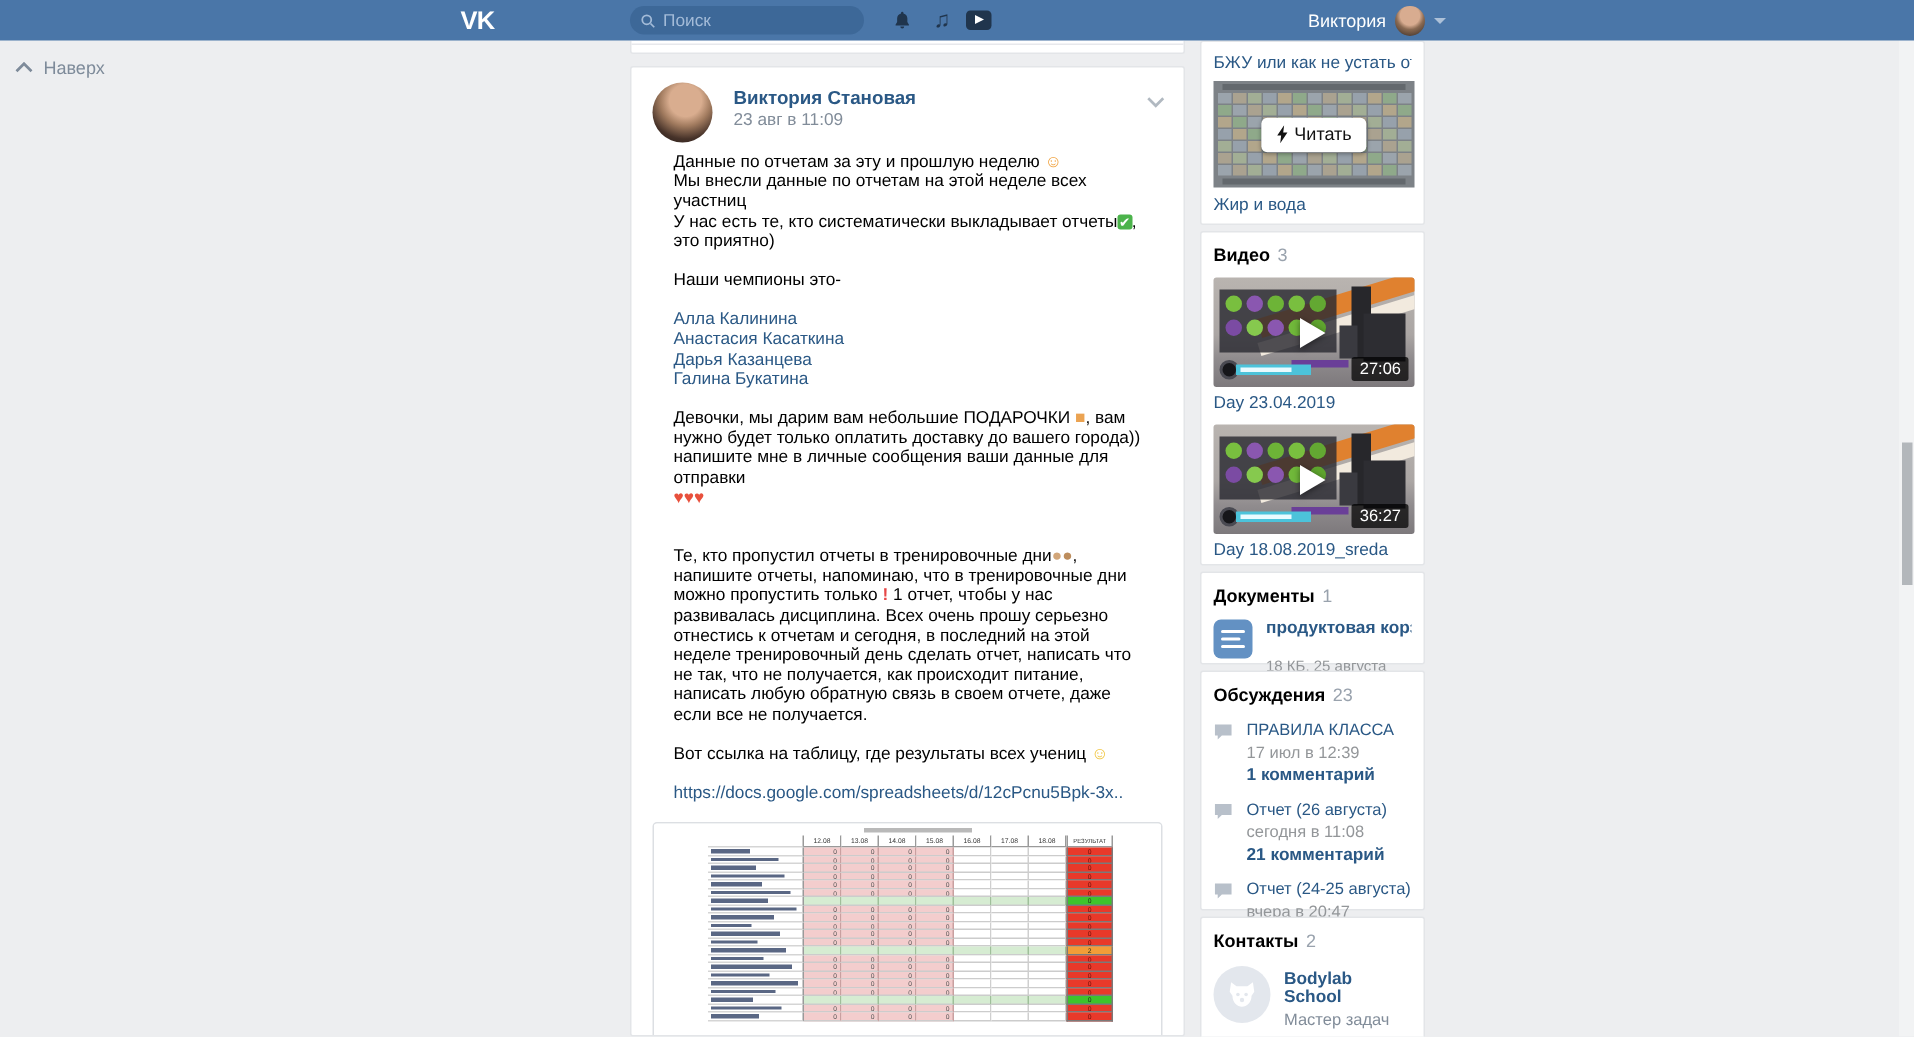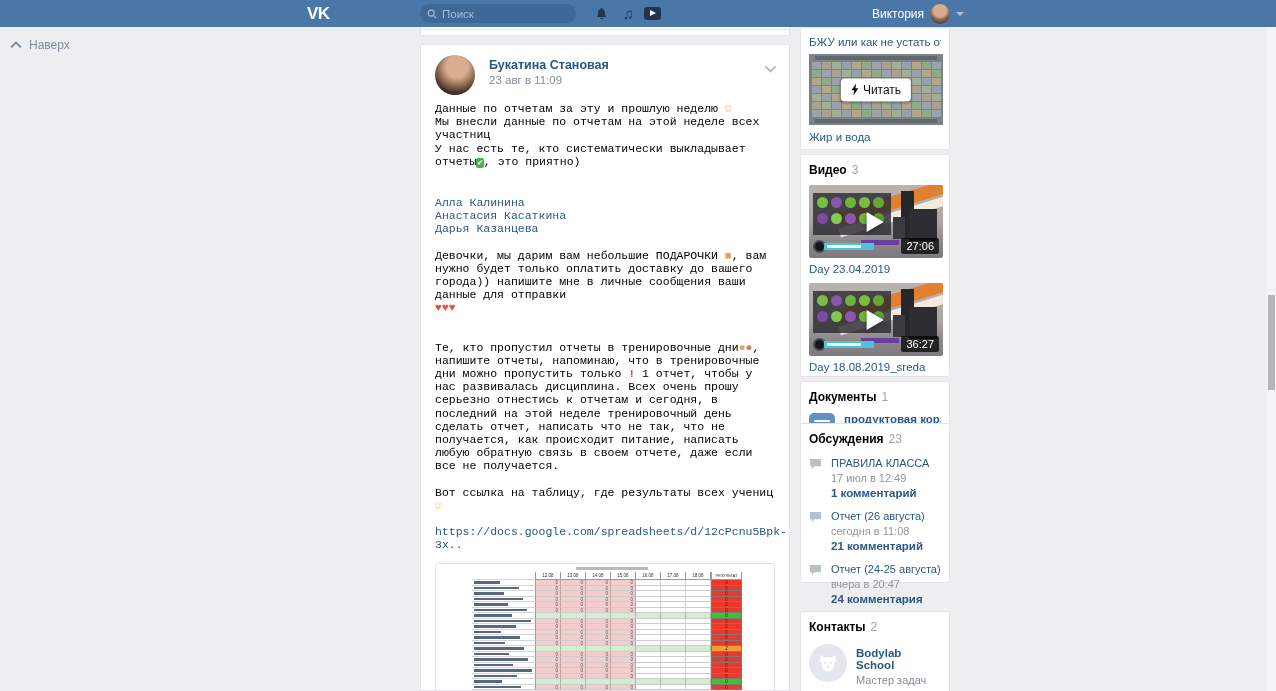--- a/index.html
+++ b/index.html
@@ -48,21 +48,21 @@
 
   .post-card { position:absolute; left:420px; top:44px; width:370px; height:647px; background:#fff;
                border:1px solid #e3e5e8; border-radius:2px; overflow:hidden; }
   .post-head { position:relative; padding:10px 14px 0; height:48px; }
   .post-ava { position:absolute; left:14px; top:10px; width:40px; height:40px; border-radius:50%;
               background:radial-gradient(circle at 55% 30%, #d9ad8f 0 30%, #a07a5e 48%, #463229 72%, #1e1715 100%); }
   .post-author { position:absolute; left:68px; top:13px; font-size:12.5px; font-weight:bold; color:#2a5885; }
   .post-date { position:absolute; left:68px; top:29px; font-size:11.5px; color:#818c99; }
   .post-menu { position:absolute; right:12px; top:14px; cursor:pointer; }
 
-  .post-body { padding:0 14px; margin-top:9px; font-size:11.5px; line-height:13.2px; color:#000;font-family:Liberation Mono, monospace; }
+  .post-body { padding:0 28px; margin-top:9px; font-size:11.5px; line-height:13.2px; color:#000; }
   .post-body .gap { height:13px; }
   .pl { margin:0; }
   .plink { display:block; color:#2a5885; }
   .ilink { color:#2a5885; }
   .em { font-style:normal; }
 
   
   .pv { margin:12px 14px 0; width:340px; border:1px solid #dcdfe3; border-radius:3px; overflow:hidden;
         background:#fff; cursor:pointer; }
   .pv-img { position:relative; height:149px; background:#fff; border-bottom:1px solid #e7e8ec; overflow:hidden; }
@@ -125,21 +125,21 @@
   .card-docs { top:381px; height:62px; }
   .doc-item { display:flex; margin-top:9px; cursor:pointer; }
   .doc-ic { width:26px; height:26px; background:#6391c3; border-radius:5px; flex:0 0 auto;
             display:flex; flex-direction:column; justify-content:center; gap:3px; padding:0 5px; }
   .doc-ic i { display:block; height:2px; background:#fff; border-radius:1px; }
   .doc-ic i:nth-child(2){ width:80%; }
   .doc-meta { margin-left:9px; overflow:hidden; }
   .doc-name { color:#2a5885; font-size:11.5px; font-weight:bold; white-space:nowrap; display:block; }
   .doc-sub { color:#939699; font-size:10px; margin-top:14px; }
 
-  .card-disc { top:423px; height:160px; }
+  .card-disc { top:447px; height:160px; }
   .disc-item { position:relative; padding-left:22px; margin-top:11px; }
   .disc-bub { position:absolute; left:0; top:1px; }
   .disc-name { color:#2a5885; font-size:11px; display:block; white-space:nowrap; overflow:hidden; }
   .disc-date { color:#939699; font-size:11px; margin-top:2.5px; }
   .disc-com { color:#2a5885; font-size:11.5px; display:block; margin-top:3.5px; font-weight:bold; }
 
   .card-contacts { top:611px; height:96px; }
   .ct-item { display:flex; align-items:flex-start; margin-top:10px; }
   .ct-ava { width:38px; height:38px; border-radius:50%; flex:0 0 auto; overflow:hidden; }
   .ct-ava-dog { background:#e3e7ed; display:flex; align-items:center; justify-content:center; }
@@ -188,38 +188,40 @@
   <span>Наверх</span>
 </div>
 
 <div class="prev-card">
     <div class="pc-line"></div>
   </div>
 
 <div class="post-card">
   <div class="post-head">
     <div class="post-ava"></div>
-    <a class="post-author">Букатина Становая</a>
+    <a class="post-author">Виктория Становая</a>
     <div class="post-date">23 авг в 11:09</div>
     <div class="post-menu">
       <svg width="13" height="8" viewBox="0 0 13 8">
           <polyline points="1.5,1.5 6.5,6.5 11.5,1.5" fill="none" stroke="#b1b9c1" stroke-width="1.8"></polyline>
         </svg>
     </div>
   </div>
 
   <div class="post-body">
     <p class="pl">Данные по отчетам за эту и прошлую неделю <span class="em" style="color:#f0a13c;">☺</span></p>
     <p class="pl">Мы внесли данные по отчетам на этой неделе всех участниц</p>
     <p class="pl">У нас есть те, кто систематически выкладывает отчеты<span class="em" style="color:#fff;background:#4bb34b;border-radius:2px;padding:0 1px;font-size:9px;">✔</span>, это приятно)</p>
     <div class="gap"></div>
+    <p class="pl">Наши чемпионы это-</p>
     <div class="gap"></div>
     <a class="plink">Алла Калинина</a>
     <a class="plink">Анастасия Касаткина</a>
     <a class="plink">Дарья Казанцева</a>
+    <a class="plink">Галина Букатина</a>
     <div class="gap"></div>
     <p class="pl">Девочки, мы дарим вам небольшие ПОДАРОЧКИ <span class="em" style="color:#eba352;">■</span>, вам нужно будет только оплатить доставку до вашего города)) напишите мне в личные сообщения ваши данные для отправки</p>
     <p class="pl"><span class="em" style="color:#e8503c;">♥</span><span class="em" style="color:#e8503c;">♥</span><span class="em" style="color:#e8503c;">♥</span></p>
     <div class="gap"></div>
     <div class="gap"></div>
     <p class="pl">Те, кто пропустил отчеты в тренировочные дни<span class="em" style="color:#d2a679;">●</span><span class="em" style="color:#bd8d5d;">●</span>, напишите отчеты, напоминаю, что в тренировочные дни можно пропустить только <span class="em" style="color:#e64646;font-weight:bold;">!</span> 1 отчет, чтобы у нас развивалась дисциплина. Всех очень прошу серьезно отнестись к отчетам и сегодня, в последний на этой неделе тренировочный день сделать отчет, написать что не так, что не получается, как происходит питание, написать любую обратную связь в своем отчете, даже если все не получается.</p>
     <div class="gap"></div>
     <p class="pl">Вот ссылка на таблицу, где результаты всех учениц <span class="em" style="color:#f0c43c;">☺</span></p>
     <div class="gap"></div>
     <a class="ilink">https://docs.google.com/spreadsheets/d/12cPcnu5Bpk-3x..</a>
@@ -707,21 +709,21 @@
 </div>
 
 <div class="sbcard card-disc">
   <div class="sec-h"><span>Обсуждения</span><span class="cnt">23</span></div>
 
   <div class="disc-item">
     <svg class="disc-bub" width="13" height="12" viewBox="0 0 14 13">
         <path fill="#b8c0ca" d="M1 1h12v8H6l-3 3v-3H1z"></path>
       </svg>
     <a class="disc-name">ПРАВИЛА КЛАССА</a>
-    <div class="disc-date">17 июл в 12:49</div>
+    <div class="disc-date">17 июл в 12:39</div>
     <a class="disc-com">1 комментарий</a>
   </div>
 
   <div class="disc-item">
     <svg class="disc-bub" width="13" height="12" viewBox="0 0 14 13">
         <path fill="#b8c0ca" d="M1 1h12v8H6l-3 3v-3H1z"></path>
       </svg>
     <a class="disc-name">Отчет (26 августа)</a>
     <div class="disc-date">сегодня в 11:08</div>
     <a class="disc-com">21 комментарий</a>

